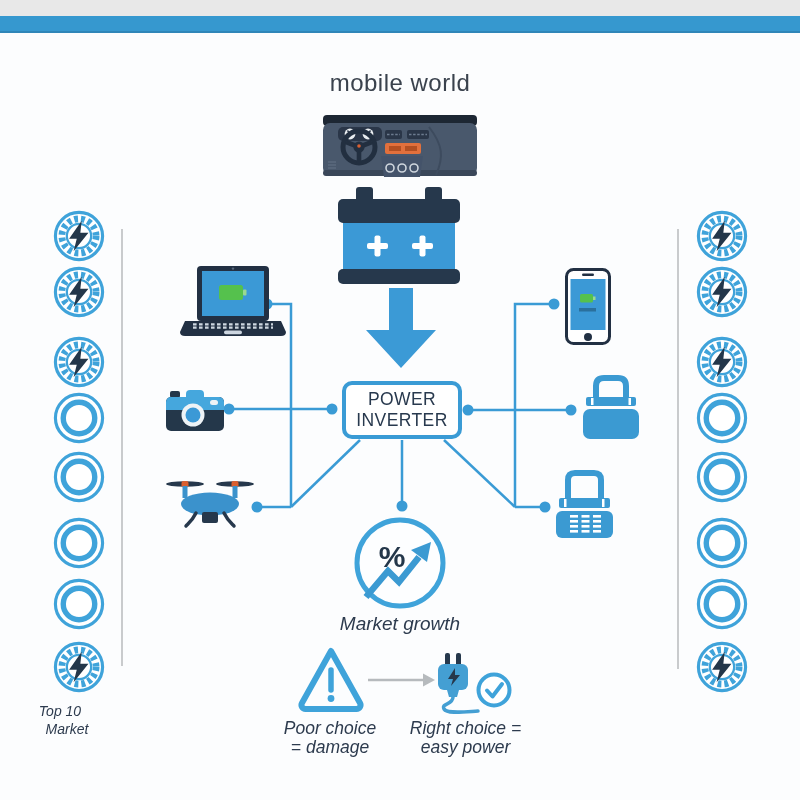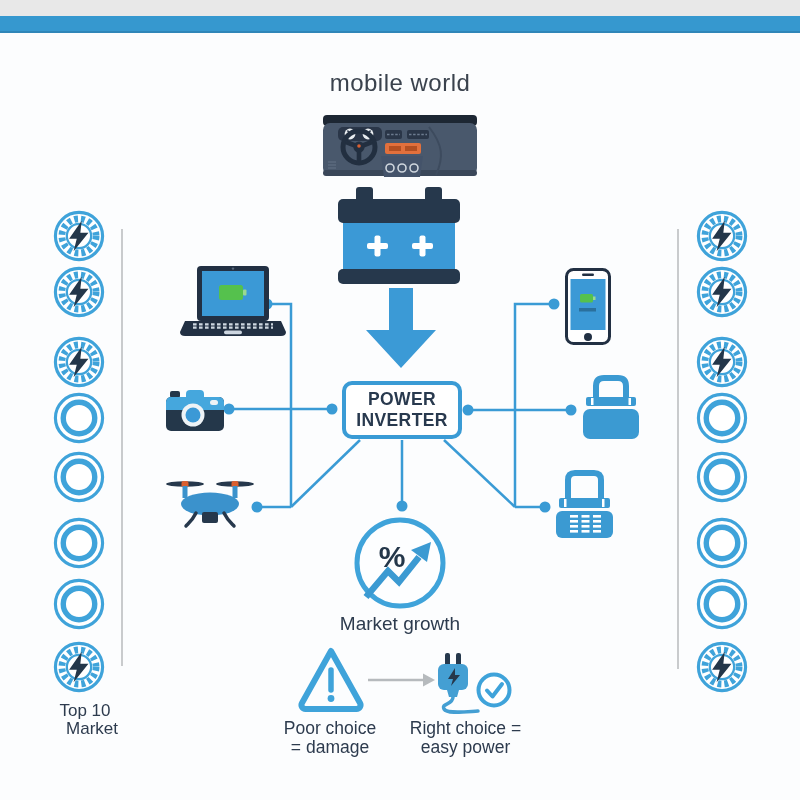--- a/index.html
+++ b/index.html
@@ -14,28 +14,28 @@
   .title{
     position:absolute;top:53px;left:0;width:800px;text-align:center;
     font-size:24px;font-weight:500;color:#3a424d;letter-spacing:.5px;
   }
   .abs{position:absolute;}
   
   .inverter-box{
     position:absolute;left:342px;top:365px;width:120px;height:58px;
     box-sizing:border-box;border:4px solid #3a9bd5;border-radius:10px;
     background:#fff;display:flex;flex-direction:column;align-items:center;justify-content:center;
-    font-size:17.5px;font-weight:700;color:#28394e;letter-spacing:.4px;line-height:21px;
+    font-size:17.5px;font-weight:400;color:#28394e;letter-spacing:.4px;line-height:21px;
   }
   
-  .label{position:absolute;text-align:center;color:#2d3b4e;}
+  .label{position:absolute;text-align:center;color:#2d3b4e;font-style:italic;}
   .market-label{left:330px;top:597px;width:140px;font-size:19px;}
   .poor-label{left:265px;top:703px;width:130px;font-size:17.5px;font-weight:500;line-height:19px;}
   .right-label{left:398px;top:703px;width:135px;font-size:17.5px;font-weight:500;line-height:19px;}
-  .top-models{left:42px;top:686px;width:86px;font-size:17px;font-weight:500;line-height:18px;}
+  .top-models{left:17px;top:686px;width:86px;font-size:14px;font-weight:500;line-height:18px;}
   .top-models .l2{transform:translateX(7px);}
   
   .vrule{position:absolute;width:2px;background:#c9cbcd;}
   .vrule.left{left:121px;top:213px;height:437px;}
   .vrule.right{left:677px;top:213px;height:440px;}
   
   .badge-col{position:absolute;top:0;width:54px;height:700px;}
   .badge-col.left{left:52px;}
   .badge-col.right{left:695px;}
   .badge{position:absolute;left:0;width:54px;height:54px;}

